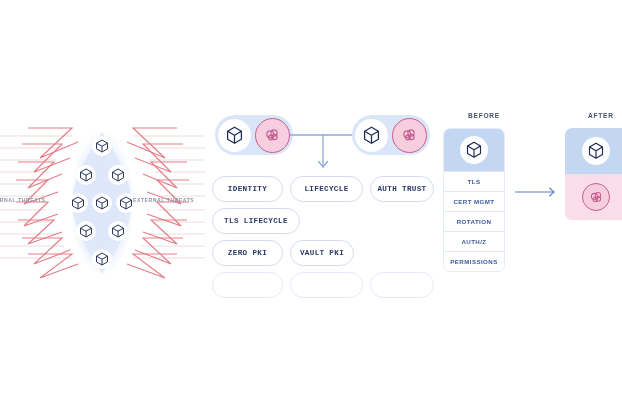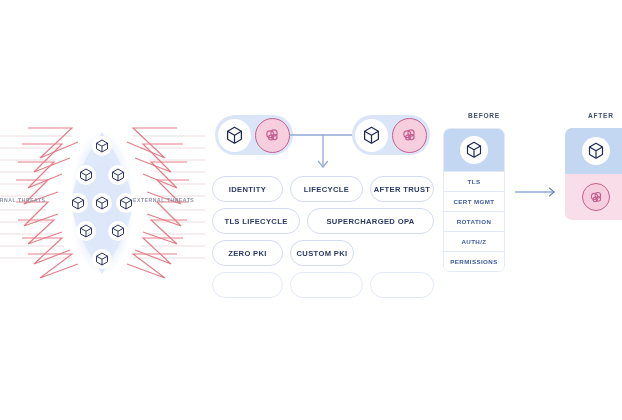--- a/index.html
+++ b/index.html
@@ -105,20 +105,21 @@
     background: #ffffff;
     color: #2c3a67;
     font-size: 7.6px;
     font-weight: 700;
     letter-spacing: 0.35px;
     display: flex;
     align-items: center;
     justify-content: center;
     white-space: nowrap;
     box-sizing: border-box;
+    font-family: Liberation Mono, monospace;
   }
   #tag-row-3 .tag-chip {
     border-color: #e3eaf7;
     height: 26px;
   }
 
   
   #panel-comparison {
     position: absolute;
     left: 437px;
@@ -386,31 +387,30 @@
           <circle cx="11.4" cy="11.0" r="2.7"></circle>
           <circle cx="8.0" cy="11.6" r="2.4"></circle>
         </g>
       </svg>
     </span>
   </div>
 
   <div class="tag-row" id="tag-row-0">
     <div class="tag-chip" style="width:71px">IDENTITY</div>
     <div class="tag-chip" style="width:73px">LIFECYCLE</div>
-    <div class="tag-chip" style="width:64px">AFTER TRUST</div>
+    <div class="tag-chip" style="width:64px">AUTH TRUST</div>
   </div>
 
   <div class="tag-row" id="tag-row-1">
     <div class="tag-chip" style="width:88px">TLS LIFECYCLE</div>
-    <div class="tag-chip" style="width:127px">SUPERCHARGED OPA</div>
   </div>
 
   <div class="tag-row" id="tag-row-2">
     <div class="tag-chip" style="width:71px">ZERO PKI</div>
-    <div class="tag-chip" style="width:64px">CUSTOM PKI</div>
+    <div class="tag-chip" style="width:64px">VAULT PKI</div>
   </div>
 
   <div class="tag-row" id="tag-row-3">
     <div class="tag-chip" style="width:71px"></div>
     <div class="tag-chip" style="width:73px"></div>
     <div class="tag-chip" style="width:64px"></div>
   </div>
 </div>
 
 <div id="panel-comparison">

